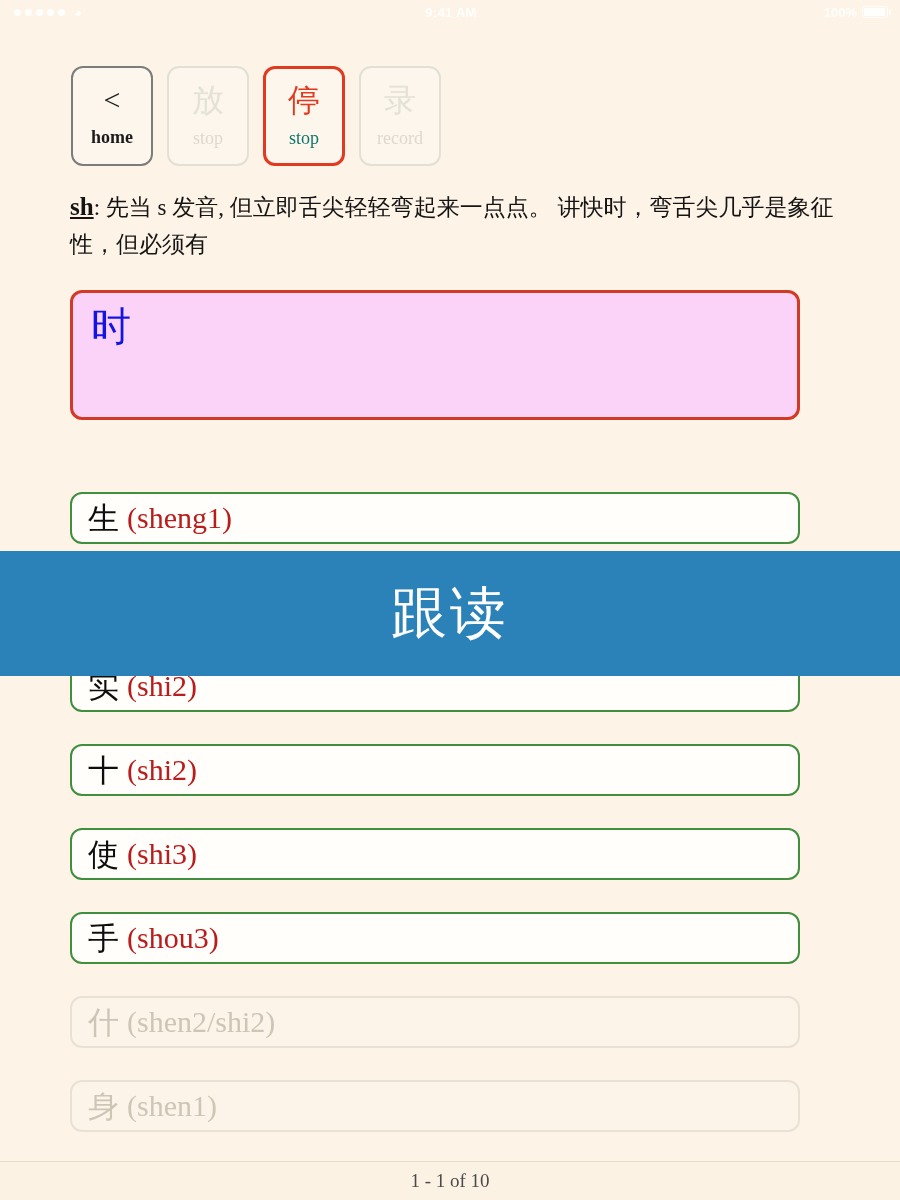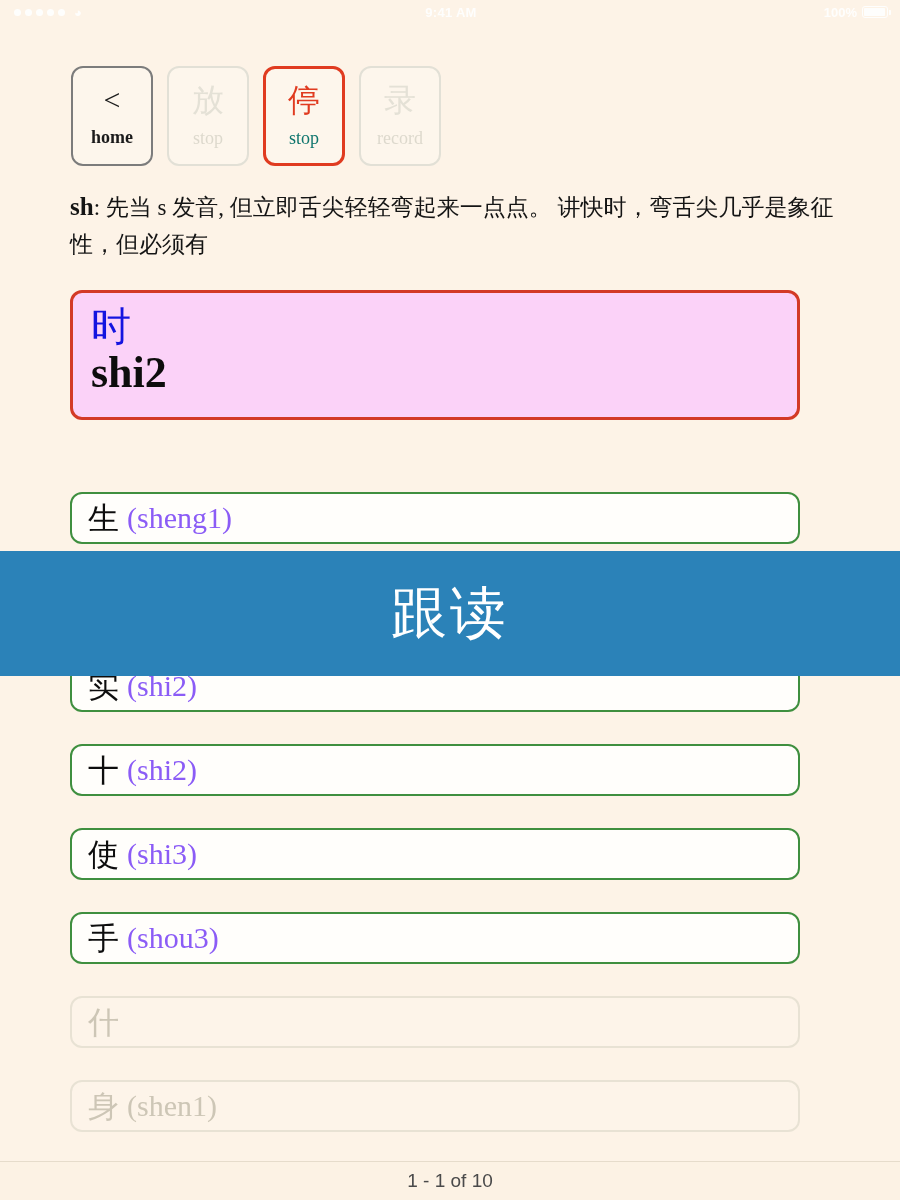--- a/index.html
+++ b/index.html
@@ -140,20 +140,21 @@
     left: 70px;
     width: 800px;
     font-size: 23px;
     line-height: 1.55;
     color: #141414;
     font-family: "Liberation Serif", serif;
   }
   #description .sh-label {
     font-weight: bold;
     font-size: 25px;
+    text-decoration: underline;
   }
 
   
   #current-card {
     position: absolute;
     top: 290px;
     left: 70px;
     width: 730px;
     height: 130px;
     box-sizing: border-box;
@@ -199,21 +200,21 @@
   }
   .word-item .hz {
     font-size: 31px;
     font-family: "DejaVu Sans", sans-serif;
     color: #0d0d0d;
     line-height: 1;
   }
   .word-item .py {
     font-size: 30px;
     font-family: "Liberation Serif", serif;
-    color: #8b5cf6;
+    color: #b91c1c;
     margin-left: 8px;
     line-height: 1;
   }
   .word-item.dim {
     border-color: #e8e2d4;
     background: #fdf4e9;
   }
   .word-item.dim .hz, .word-item.dim .py { color: #cdc6b6; }
 
   
@@ -238,21 +239,21 @@
     position: absolute;
     bottom: 0;
     left: 0;
     width: 900px;
     height: 38px;
     background: #fcf2e4;
     border-top: 1px solid #e6dccb;
     display: flex;
     align-items: center;
     justify-content: center;
-    font-family: Liberation Sans, sans-serif;
+    font-family: Liberation Serif, serif;
     font-size: 19px;
     color: #4a4a4a;
   }
 </style>
 </head>
 <body>
 
 <div id="status-bar">
   <div id="status-left">
     <span class="sig-dot"></span>
@@ -289,21 +290,20 @@
     <span class="cap">record</span>
   </div>
 </div>
 
 <div id="description">
   <span class="sh-label">sh</span><span>: 先当 s 发音, 但立即舌尖轻轻弯起来一点点。 讲快时，弯舌尖几乎是象征性，但必须有</span>
 </div>
 
 <div id="current-card">
   <div id="current-hanzi">时</div>
-  <div id="current-pinyin">shi2</div>
 </div>
 
 <div id="word-list">
   <div class="word-item">
     <span class="hz">生</span>
     <span class="py">(sheng1)</span>
   </div>
   <div class="word-item">
     <span class="hz">时</span>
     <span class="py">(shi2)</span>
@@ -319,20 +319,21 @@
   <div class="word-item">
     <span class="hz">使</span>
     <span class="py">(shi3)</span>
   </div>
   <div class="word-item">
     <span class="hz">手</span>
     <span class="py">(shou3)</span>
   </div>
   <div class="word-item dim">
     <span class="hz">什</span>
+    <span class="py">(shen2/shi2)</span>
   </div>
   <div class="word-item dim">
     <span class="hz">身</span>
     <span class="py">(shen1)</span>
   </div>
   <div class="word-item dim">
     <span class="hz">世</span>
     <span class="py">(shi4)</span>
   </div>
 </div>

